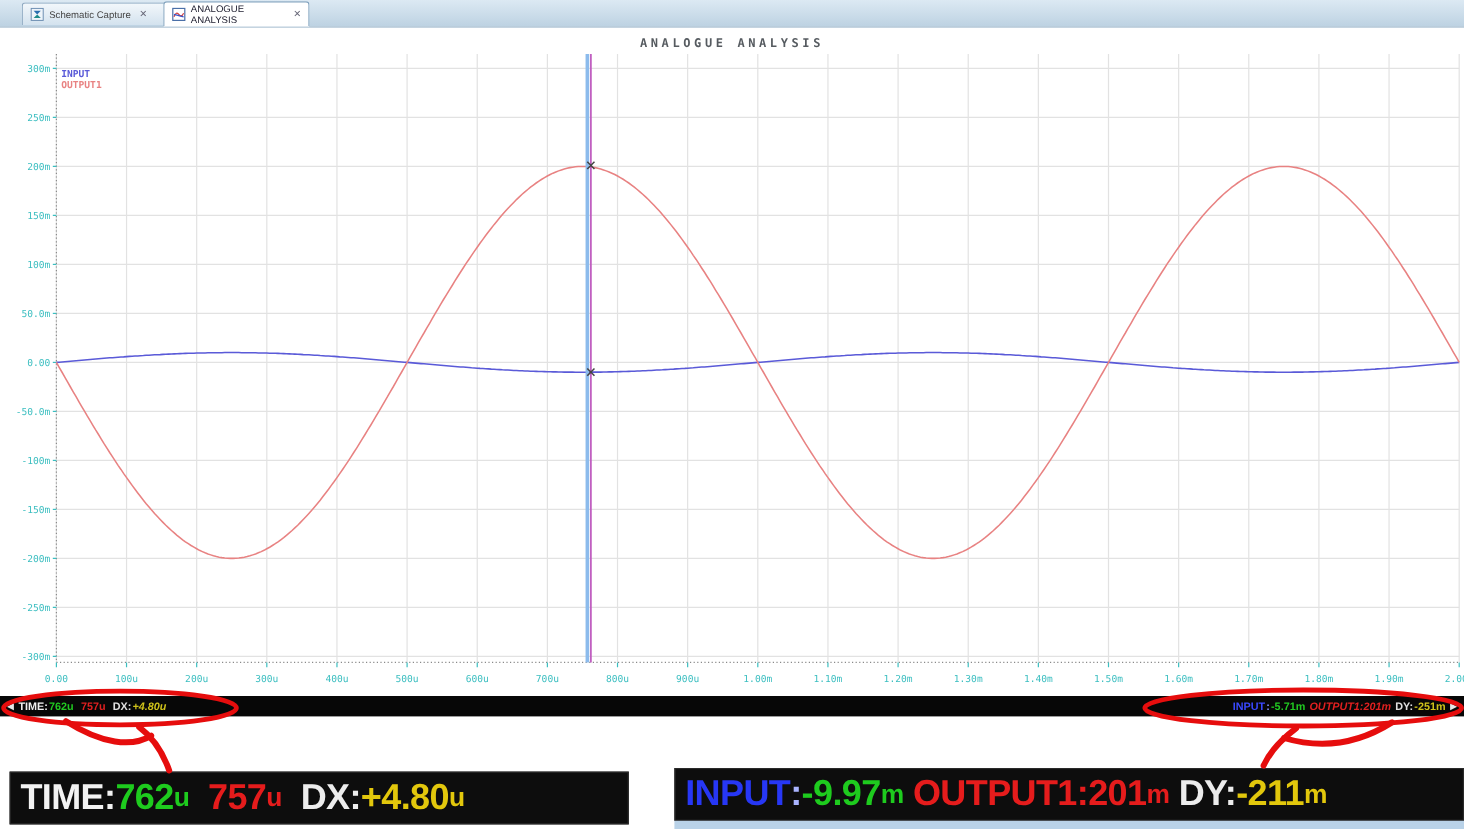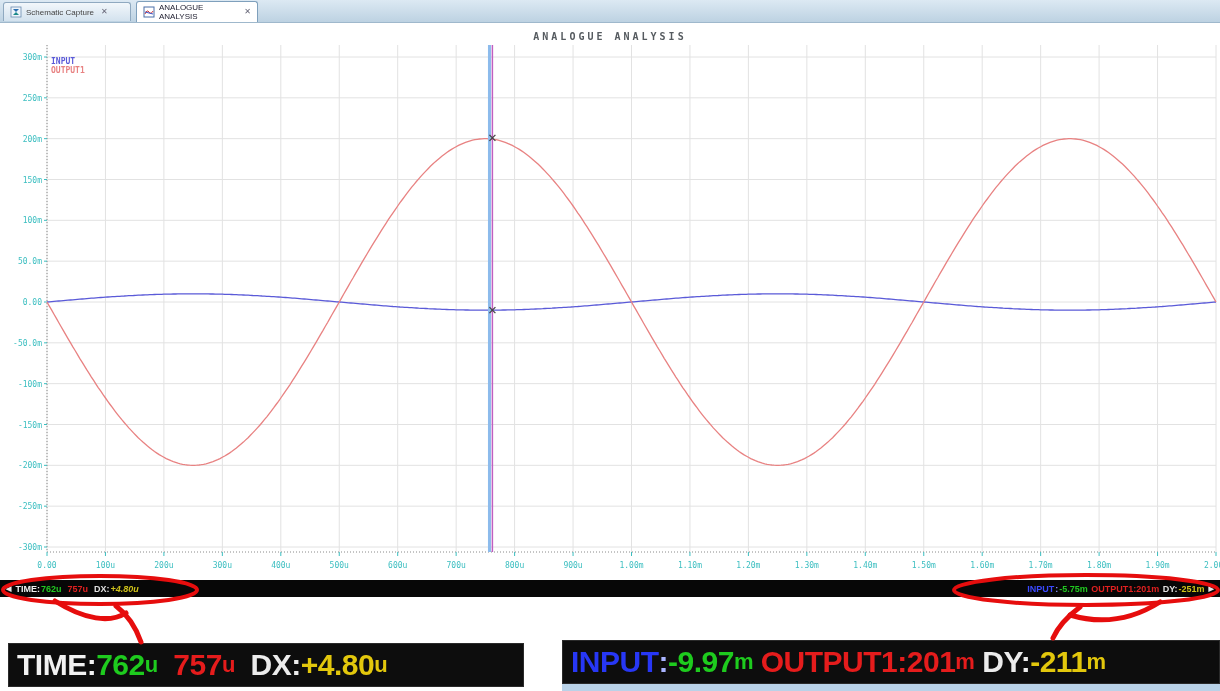--- a/index.html
+++ b/index.html
@@ -51,21 +51,21 @@
   #callout-right{left:562px;top:640px;width:658px;height:44px;}
   .bigbox .unit{font-size:22px;font-weight:700;}
   #blue-strip{position:absolute;left:562px;top:684px;width:658px;height:7px;background:#b9d2e8;}
   
   #annotations{position:absolute;left:0;top:0;pointer-events:none;}
 </style>
 </head>
 <body>
 
 <div class="tabbar">
-  <div class="tab inactive" style="left:3px;width:128px;">
+  <div class="tab inactive" style="left:18px;width:128px;">
     <svg class="ticon" viewBox="0 0 12 12">
       <rect x="1" y="1" width="10" height="10" fill="#eef4fa" stroke="#6a8cb0" stroke-width="0.8"></rect>
       <path d="M3 3 L9 3 L6 6 Z" fill="#2a6fb0"></path>
       <path d="M3 9 L9 9 L6 6 Z" fill="#1d8a8a"></path>
     </svg>
     <span>Schematic Capture</span>
     <span class="close">✕</span>
   </div>
   <div class="tab active" style="left:136px;width:122px;">
     <svg class="ticon" viewBox="0 0 12 12">
@@ -201,21 +201,21 @@
       <text x="51" y="51" font-size="8" font-weight="bold" fill="#e88282">OUTPUT1</text>
     </g>
   </svg>
 
 <div class="statusbar">
   <div class="sgrp">
     <span class="arrow">◀</span>
     <span class="sgrp"><span style="color: rgb(240, 240, 240);">TIME:</span><span style="color: rgb(33, 200, 33);">762u </span><span style="color: rgb(224, 32, 32);"> 757u </span><span style="color: rgb(224, 224, 224);"> DX:</span><span style="color: rgb(207, 194, 26); font-style: italic;">+4.80u</span></span>
   </div>
   <div class="sgrp">
-    <span class="sgrp"><span style="color: rgb(58, 73, 255);">INPUT</span><span style="color: rgb(138, 149, 255);">:</span><span style="color: rgb(33, 200, 33);">-5.75m </span><span style="color: rgb(224, 32, 32);">OUTPUT1:201m </span><span style="color: rgb(224, 224, 224);">DY:</span><span style="color: rgb(207, 194, 26);">-251m</span></span>
+    <span class="sgrp"><span style="color: rgb(58, 73, 255);">INPUT</span><span style="color: rgb(138, 149, 255);">:</span><span style="color: rgb(33, 200, 33);">-5.71m </span><span style="color: rgb(224, 32, 32); font-style: italic;">OUTPUT1:201m </span><span style="color: rgb(224, 224, 224);">DY:</span><span style="color: rgb(207, 194, 26);">-251m</span></span>
     <span class="arrow">▶</span>
   </div>
 </div>
 
 <div id="callout-left" class="bigbox"><span style="color: rgb(242, 242, 242);">TIME:</span><span style="color: rgb(30, 203, 30);">762</span><span class="unit" style="color: rgb(30, 203, 30);">u</span><span style="color: rgb(255, 255, 255);">  </span><span style="color: rgb(229, 28, 28);">757</span><span class="unit" style="color: rgb(229, 28, 28);">u</span><span style="color: rgb(236, 236, 236);">  DX:</span><span style="color: rgb(226, 199, 12);">+4.80</span><span class="unit" style="color: rgb(226, 199, 12);">u</span></div>
 <div id="callout-right" class="bigbox"><span style="color: rgb(39, 55, 245);">INPUT</span><span style="color: rgb(170, 180, 255);">:</span><span style="color: rgb(30, 203, 30);">-9.97</span><span class="unit" style="color: rgb(30, 203, 30);">m</span><span style="color: rgb(229, 28, 28);"> OUTPUT1:201</span><span class="unit" style="color: rgb(229, 28, 28);">m</span><span style="color: rgb(236, 236, 236);"> DY:</span><span style="color: rgb(226, 199, 12);">-211</span><span class="unit" style="color: rgb(226, 199, 12);">m</span></div>
 <div id="blue-strip"></div>
 
 <svg id="annotations" width="1220" height="691">
   <ellipse class="red-annot" cx="100" cy="590" rx="97" ry="14" fill="none" stroke-width="4" stroke="#e60d0d"></ellipse>

